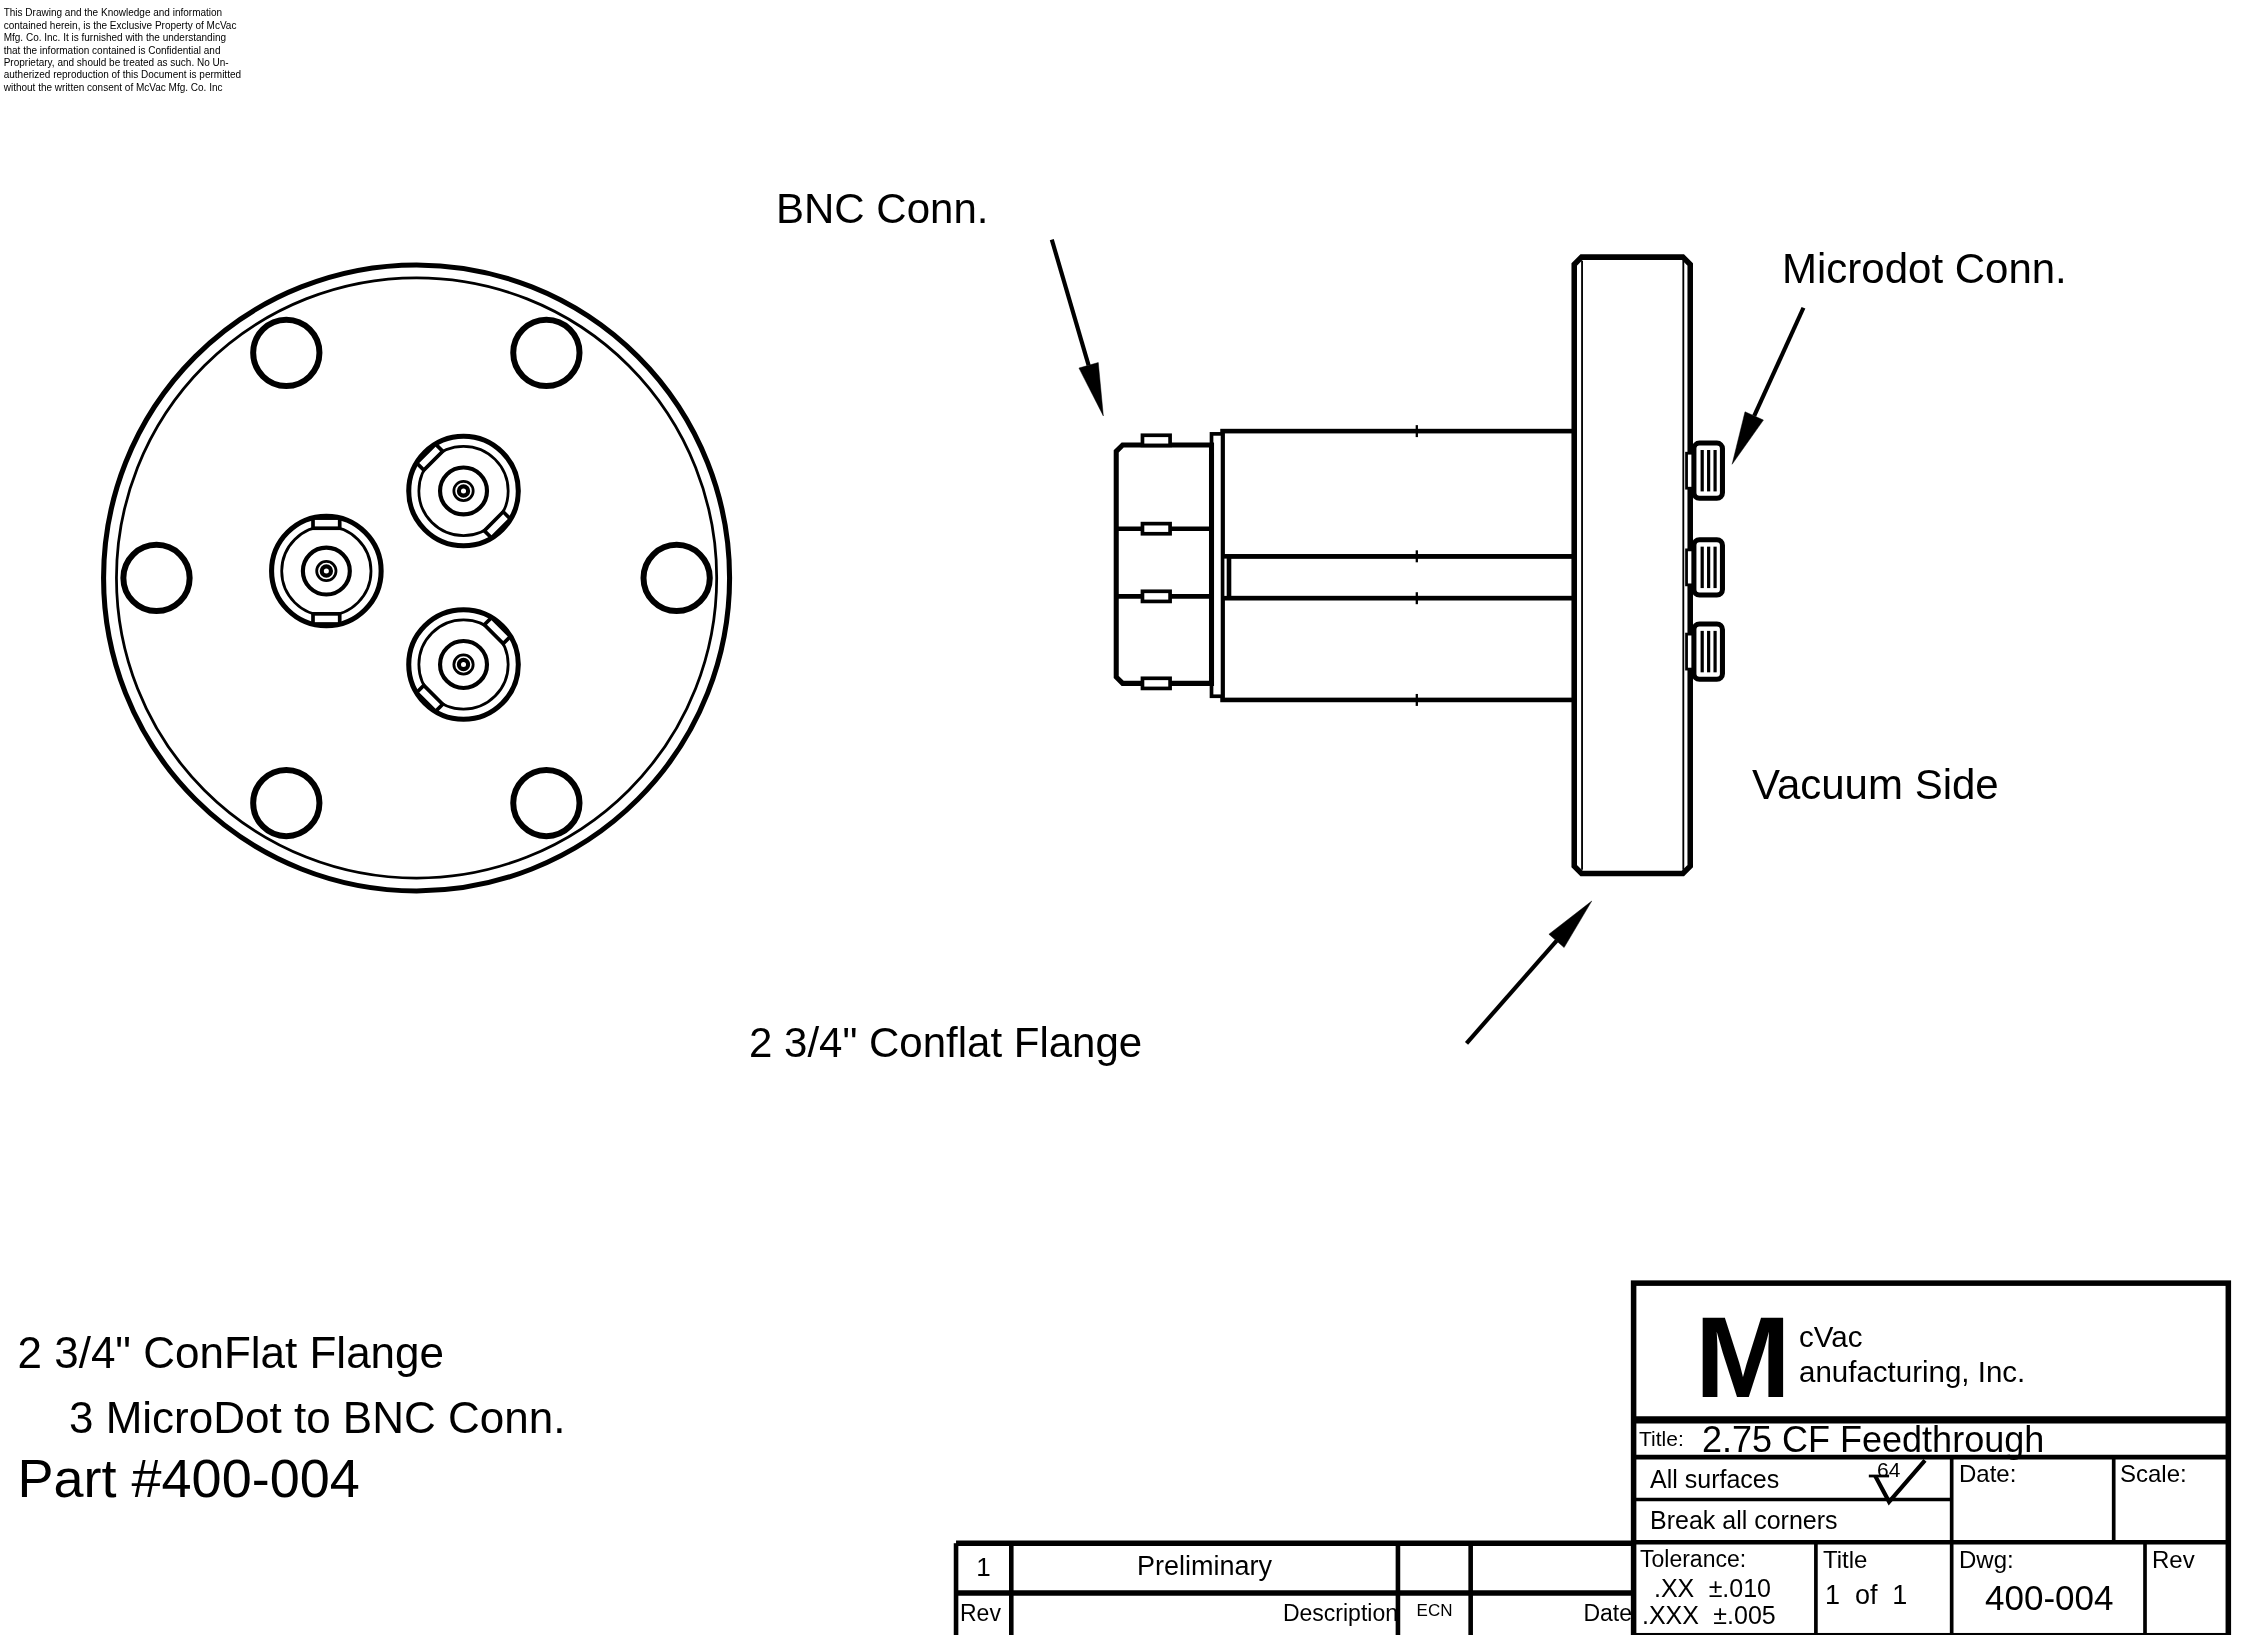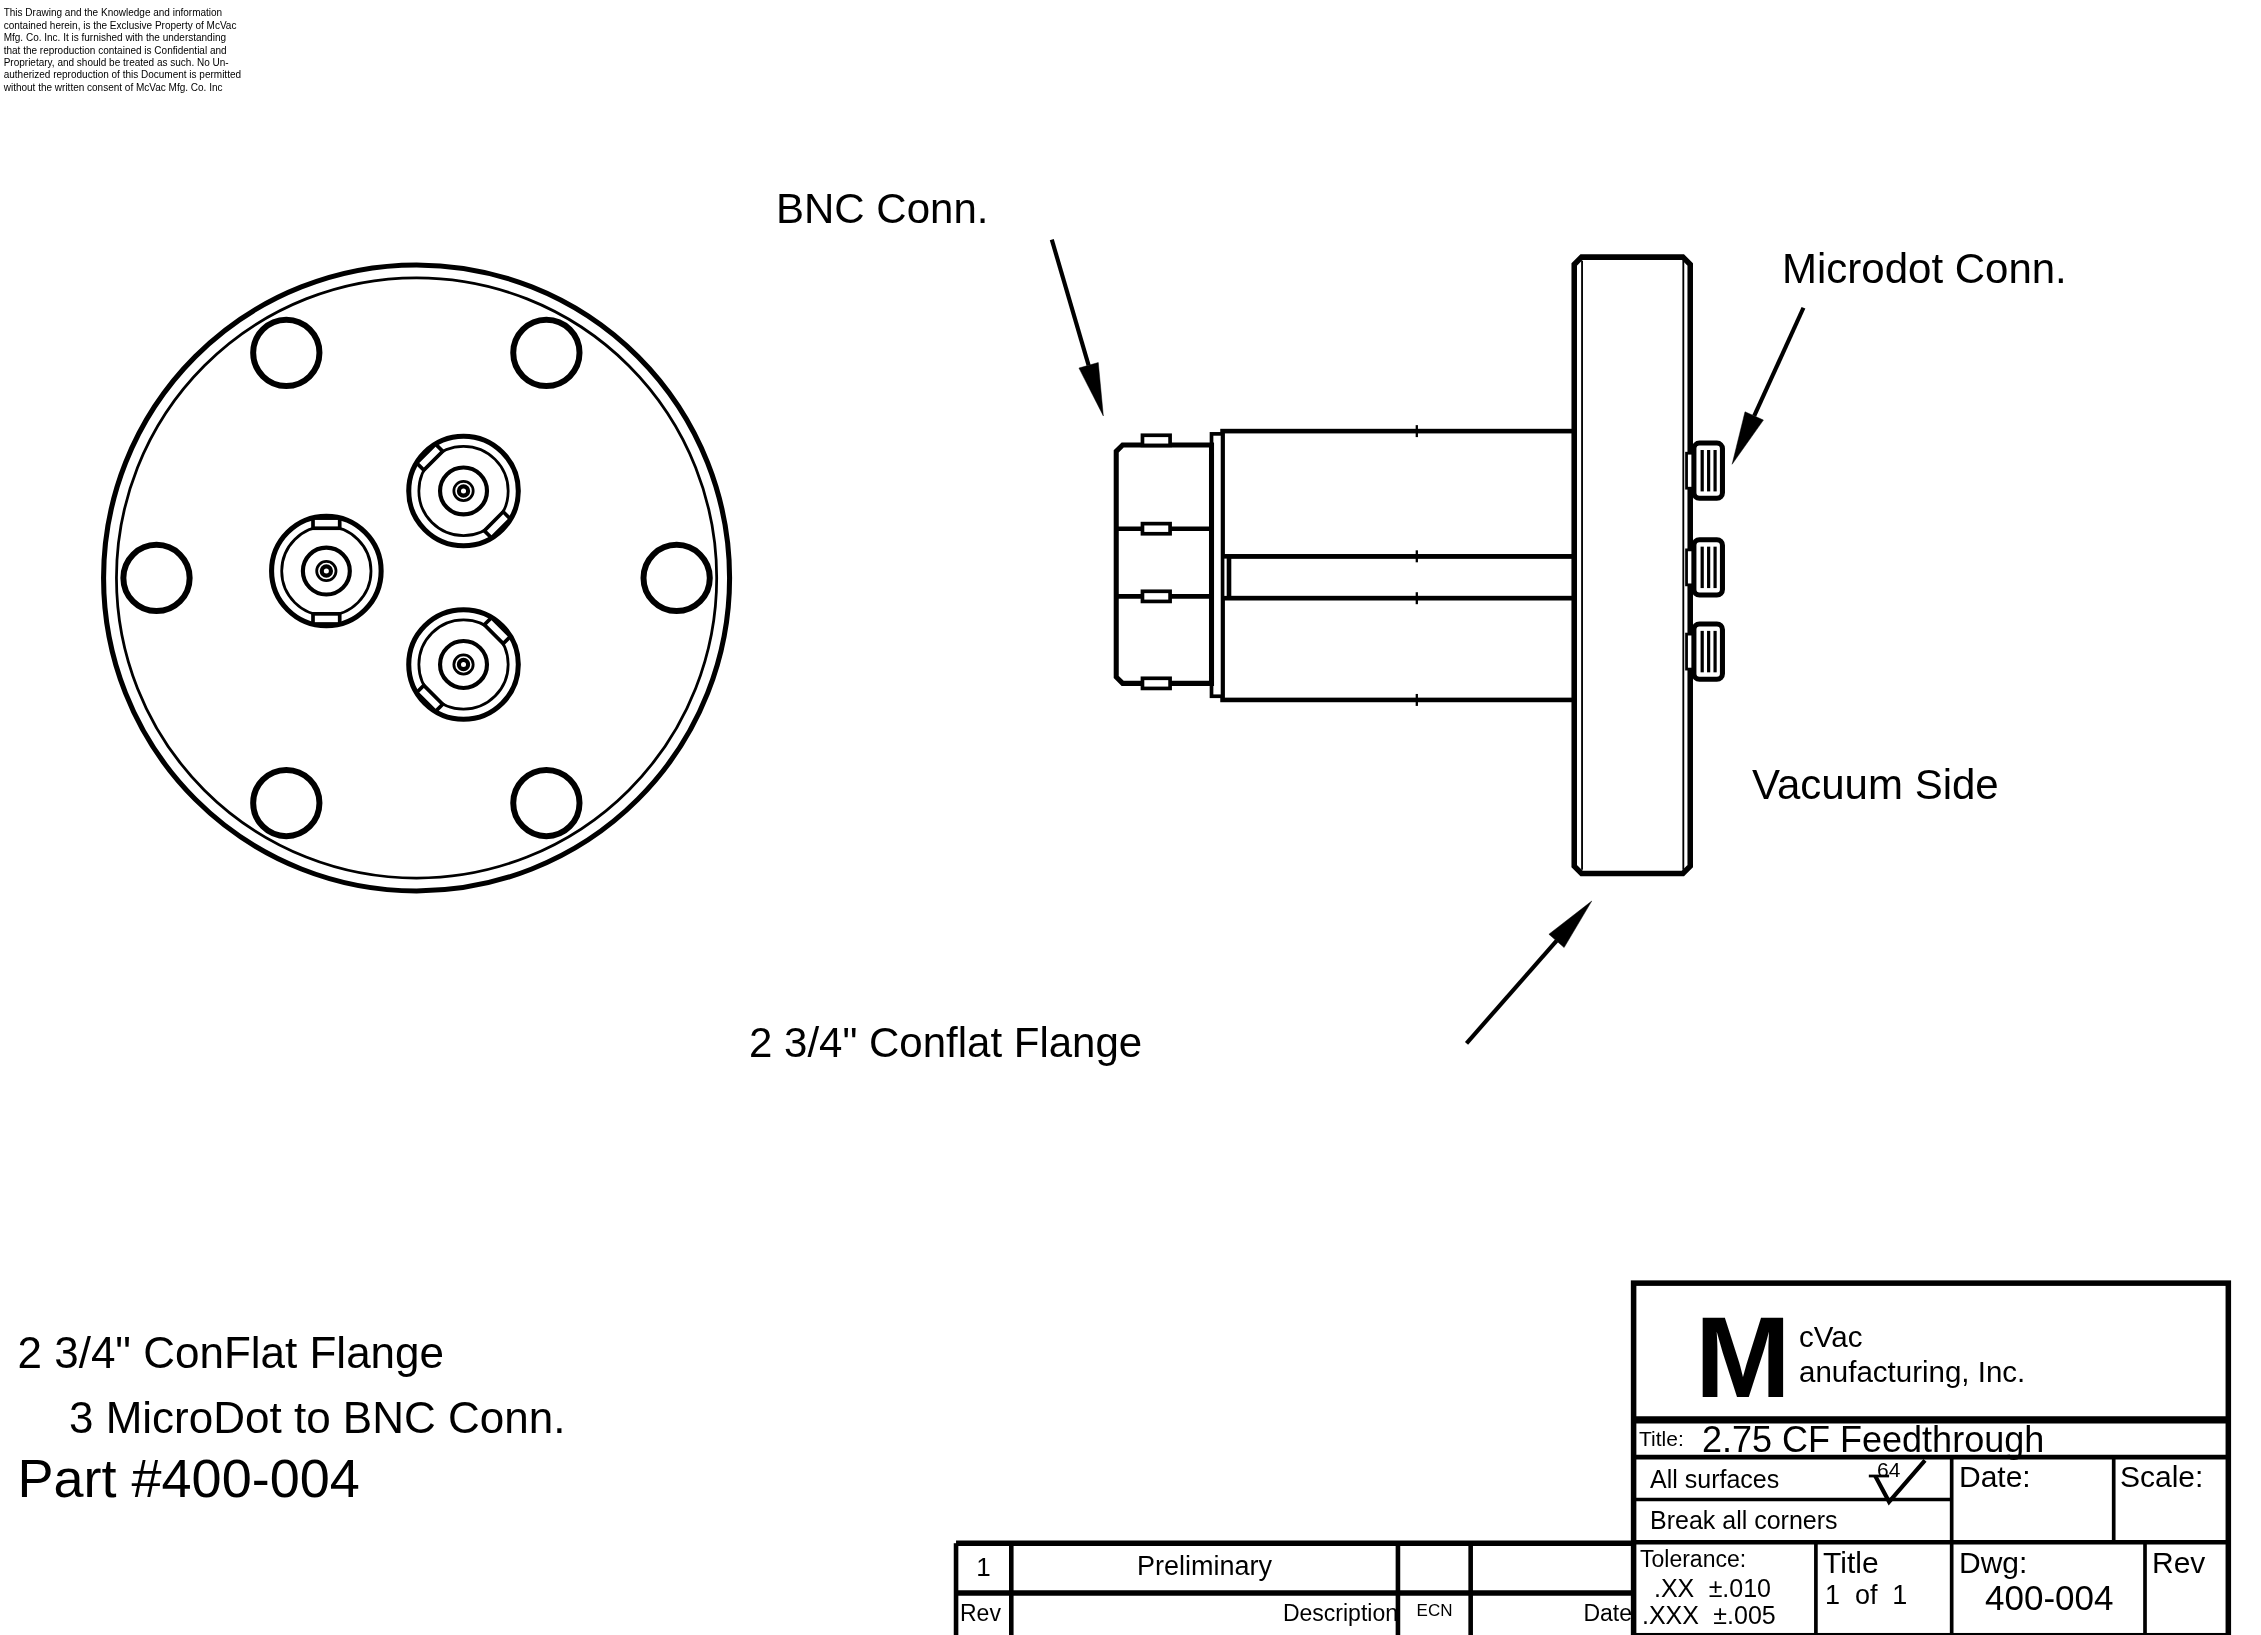--- a/index.html
+++ b/index.html
@@ -4,21 +4,21 @@
 <style>
   html,body{margin:0;padding:0;background:#ffffff;}
   body{width:2261px;height:1636px;position:relative;overflow:hidden;
        font-family:"Liberation Sans",sans-serif;color:#000;}
   .art{position:absolute;left:0;top:0;}
   .lbl{position:absolute;white-space:nowrap;line-height:1;}
   .disc{position:absolute;left:3.7px;top:7.4px;font-size:10px;line-height:12.4px;}
   .callout{font-size:42px;}
   .partline{font-size:44px;}
   .partnum{font-size:54px;}
-  .tb-small{font-size:30px;}
+  .tb-small{font-size:24px;}
   .tb-med{font-size:25px;}
   .ctr{text-align:center;}
   .logoM{font-size:115px;font-weight:800;line-height:0.78;}
   .logotxt{font-size:29.5px;}
   .wordsp{word-spacing:7.4px;}
 </style>
 </head>
 <body>
 
 <svg class="art" width="2261" height="1636" viewBox="0 0 4912 3553">
@@ -172,21 +172,21 @@
     <line x1="2197" y1="3352" x2="2197" y2="3553" stroke-width="10"></line>
     <line x1="3037" y1="3352" x2="3037" y2="3553" stroke-width="10"></line>
     <line x1="3195" y1="3352" x2="3195" y2="3553" stroke-width="10"></line>
   </g>
 </svg>
 
 <div class="disc">
   <div>This Drawing and the Knowledge and information</div>
   <div>contained herein, is the Exclusive Property of McVac</div>
   <div>Mfg. Co. Inc. It is furnished with the understanding</div>
-  <div>that the reproduction contained is Confidential and</div>
+  <div>that the information contained is Confidential and</div>
   <div>Proprietary, and should be treated as such. No Un-</div>
   <div>autherized reproduction of this Document is permitted</div>
   <div>without the written consent of McVac Mfg. Co. Inc</div>
 </div>
 
 <div class="lbl callout" style="left:776px;top:188px;">BNC Conn.</div>
 <div class="lbl callout" style="left:1782px;top:248px;">Microdot Conn.</div>
 <div class="lbl callout" style="left:1752px;top:764px;">Vacuum Side</div>
 <div class="lbl callout" style="left:749px;top:1022px;">2 3/4" Conflat Flange</div>
 

